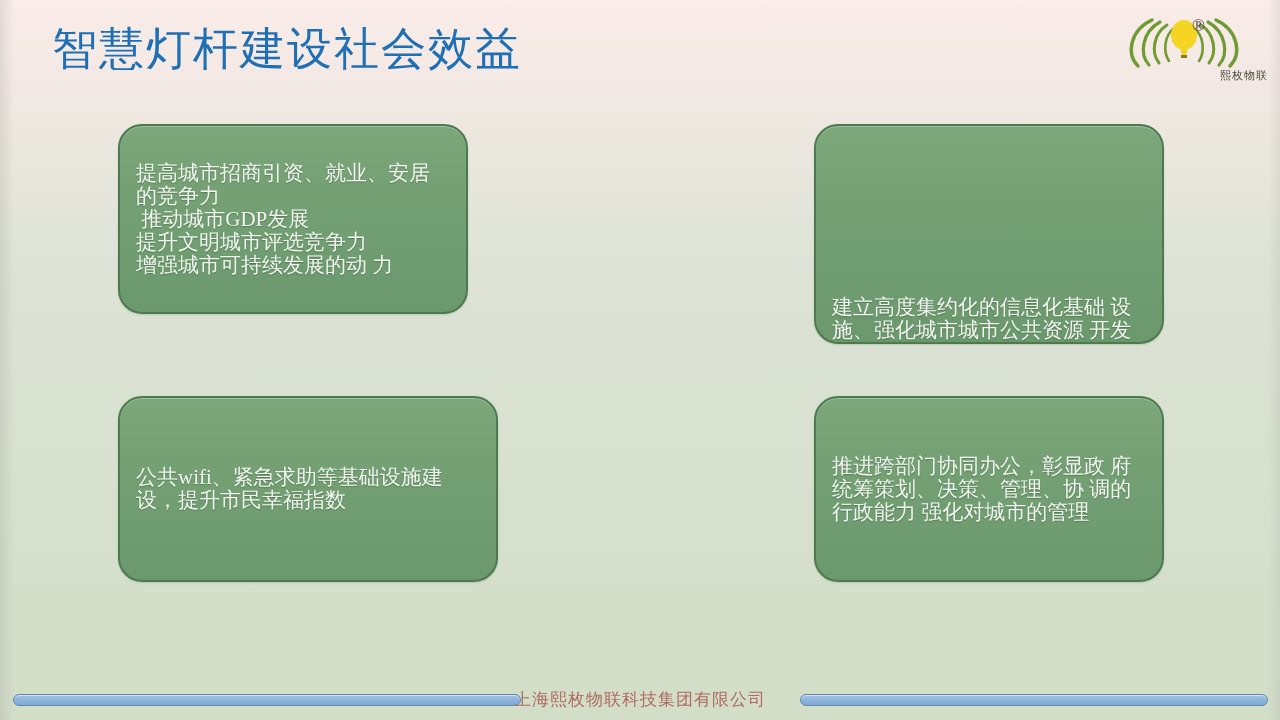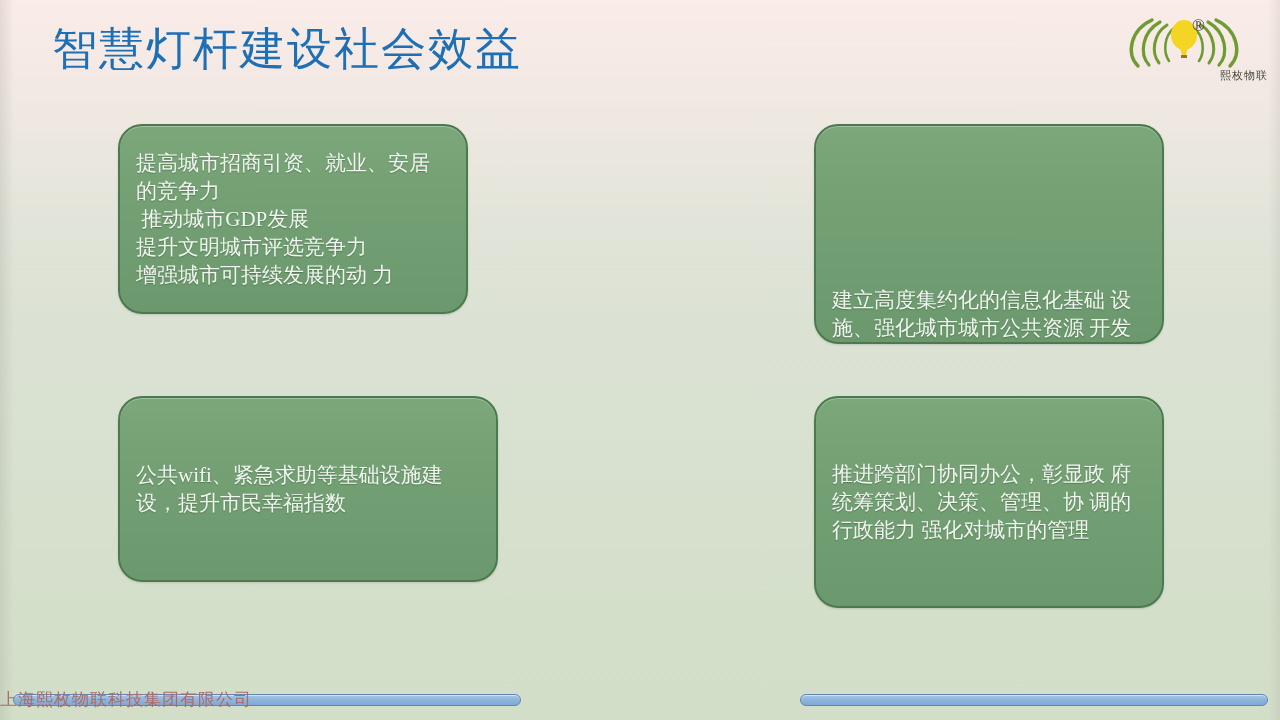--- a/index.html
+++ b/index.html
@@ -105,40 +105,40 @@
       linear-gradient(to bottom,
         #7ba77b 0%,
         #75a175 30%,
         #6f9c70 70%,
         #6b986c 100%);
     box-shadow: inset 0 1px 0 rgba(255,255,255,0.28),
                 0 1px 2px rgba(60,80,60,0.18);
     color: #f2f6f0;
     font-family: "Liberation Serif", "DejaVu Serif", serif;
     font-size: 21px;
-    line-height: 28px;
+    line-height: 23px;
     padding: 0 16px;
     display: flex;
     align-items: center;
     text-shadow: 0 1px 1px rgba(40,60,40,0.35);
   }
   .box .text { width: 100%; white-space: pre-wrap; }
 
   #box-tl { left: 118px; top: 124px; width: 350px; height: 190px; }
   #box-tr { left: 814px; top: 124px; width: 350px; height: 220px; align-items: flex-end; }
   #box-bl { left: 118px; top: 396px; width: 380px; height: 186px; }
-  #box-br { left: 814px; top: 396px; width: 350px; height: 212px; }
+  #box-br { left: 814px; top: 396px; width: 350px; height: 186px; }
 
   
   .footer-text {
     position: absolute;
     left: 0;
     top: 688px;
     width: 1280px;
-    text-align: left;
+    text-align: center;
     font-family: "Liberation Serif", "DejaVu Serif", serif;
     font-size: 17px;
     color: #b06a63;
     letter-spacing: 1px;
   }
   .footer-bar {
     position: absolute;
     top: 694px;
     height: 12px;
     border-radius: 6px;

